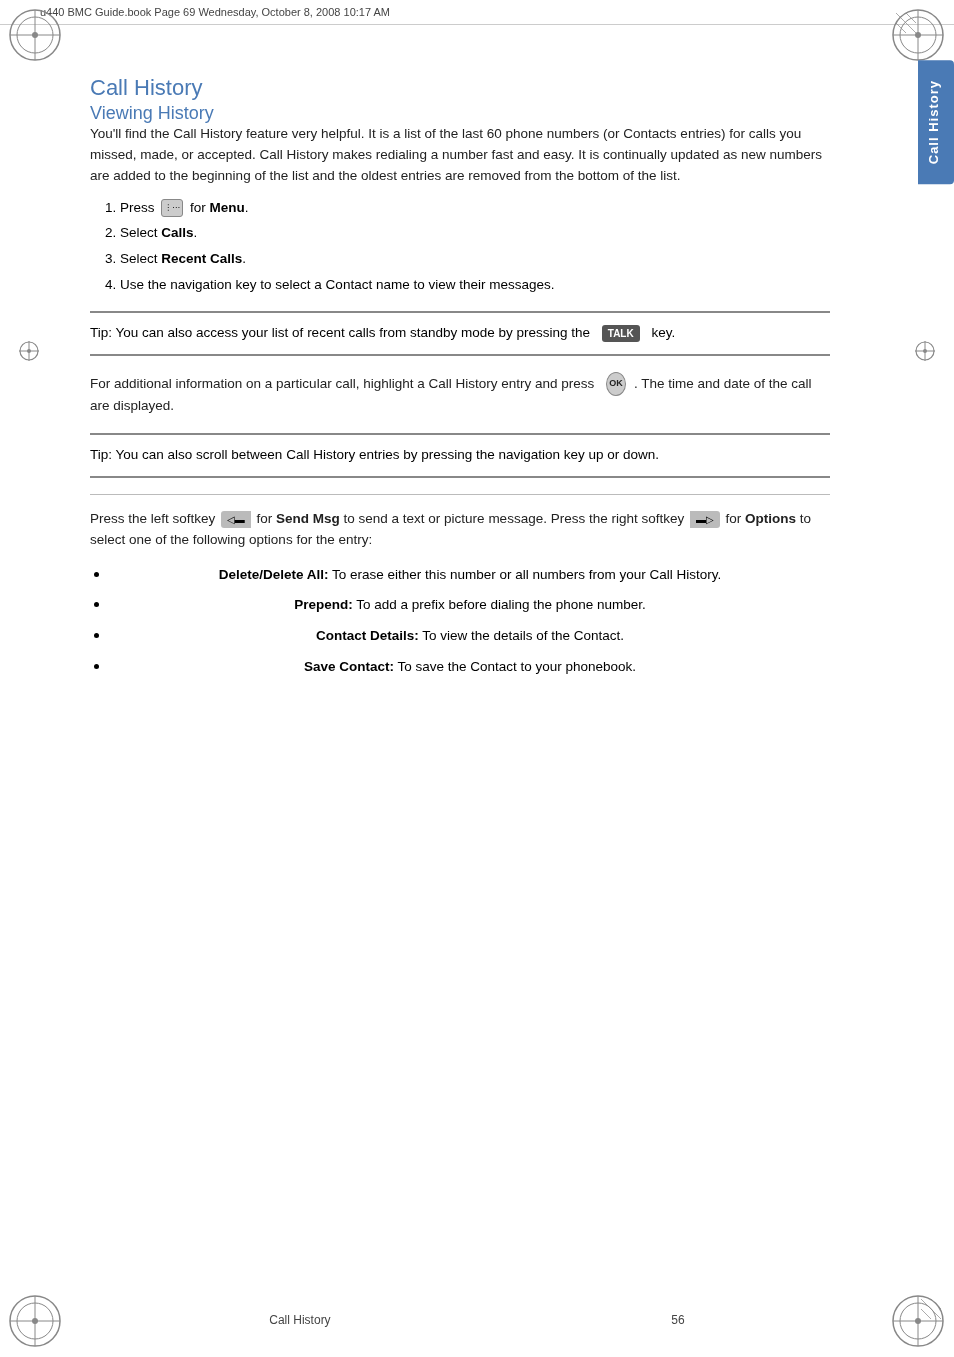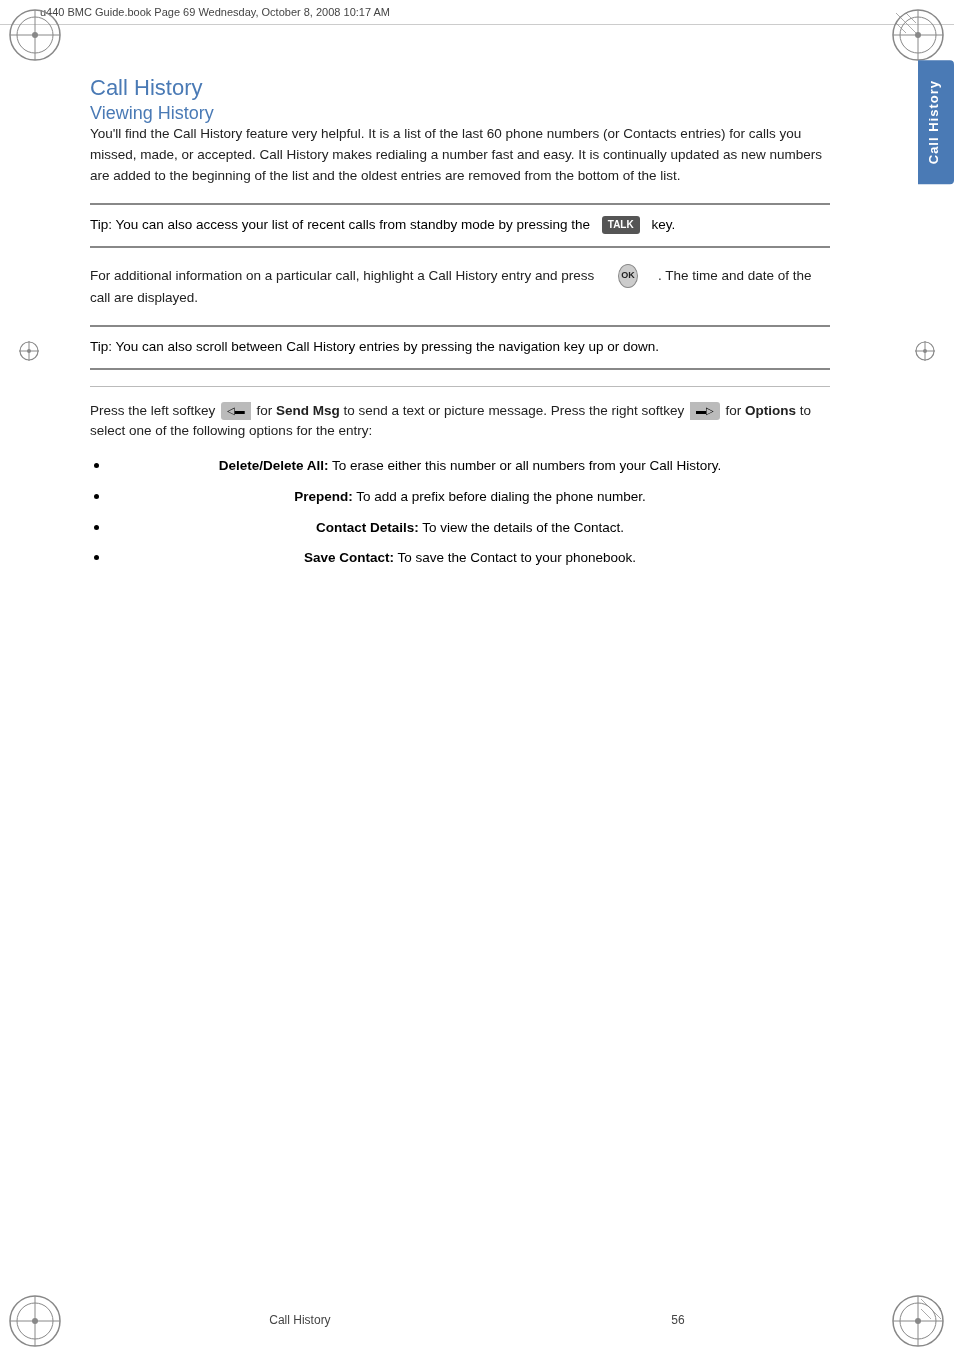--- a/index.html
+++ b/index.html
@@ -232,21 +232,21 @@
 
     
     .ok-icon {
       display: inline-block;
       background: #ccc;
       border: 1px solid #888;
       border-radius: 50%;
       width: 20px;
       height: 24px;
       vertical-align: middle;
-      margin: 0 20px;
+      margin: 0 8px;
       font-size: 9px;
       text-align: center;
       line-height: 20px;
       font-weight: bold;
     }
   </style>
 </head>
 <body>
 
 <div class="corner corner-tl">
@@ -317,20 +317,28 @@
 </div>
 
 <div class="main-content">
 
   <h1 class="section-title">Call History</h1>
   <h2 class="sub-title">Viewing History</h2>
 
   <p>You'll find the Call History feature very helpful. It is a list of the last 60 phone numbers (or Contacts entries) for calls you missed, made, or accepted. Call History makes redialing a number fast and easy. It is continually updated as new numbers are added to the beginning of the list and the oldest entries are removed from the bottom of the list.</p>
 
 
+  <ol>
+    <li>
+      Press <span class="menu-icon">&nbsp;&nbsp;</span> for <strong>Menu</strong>.
+    </li>
+    <li>Select <strong>Calls</strong>.</li>
+    <li>Select <strong>Recent Calls</strong>.</li>
+    <li>Use the navigation key to select a Contact name to view their messages.</li>
+  </ol>
 
   <div class="tip-box">
     <span>
       <span class="tip-label">Tip:</span>
       You can also access your list of recent calls from standby mode by pressing the
       <span class="talk-key">TALK</span>
       key.
     </span>
   </div>
 

